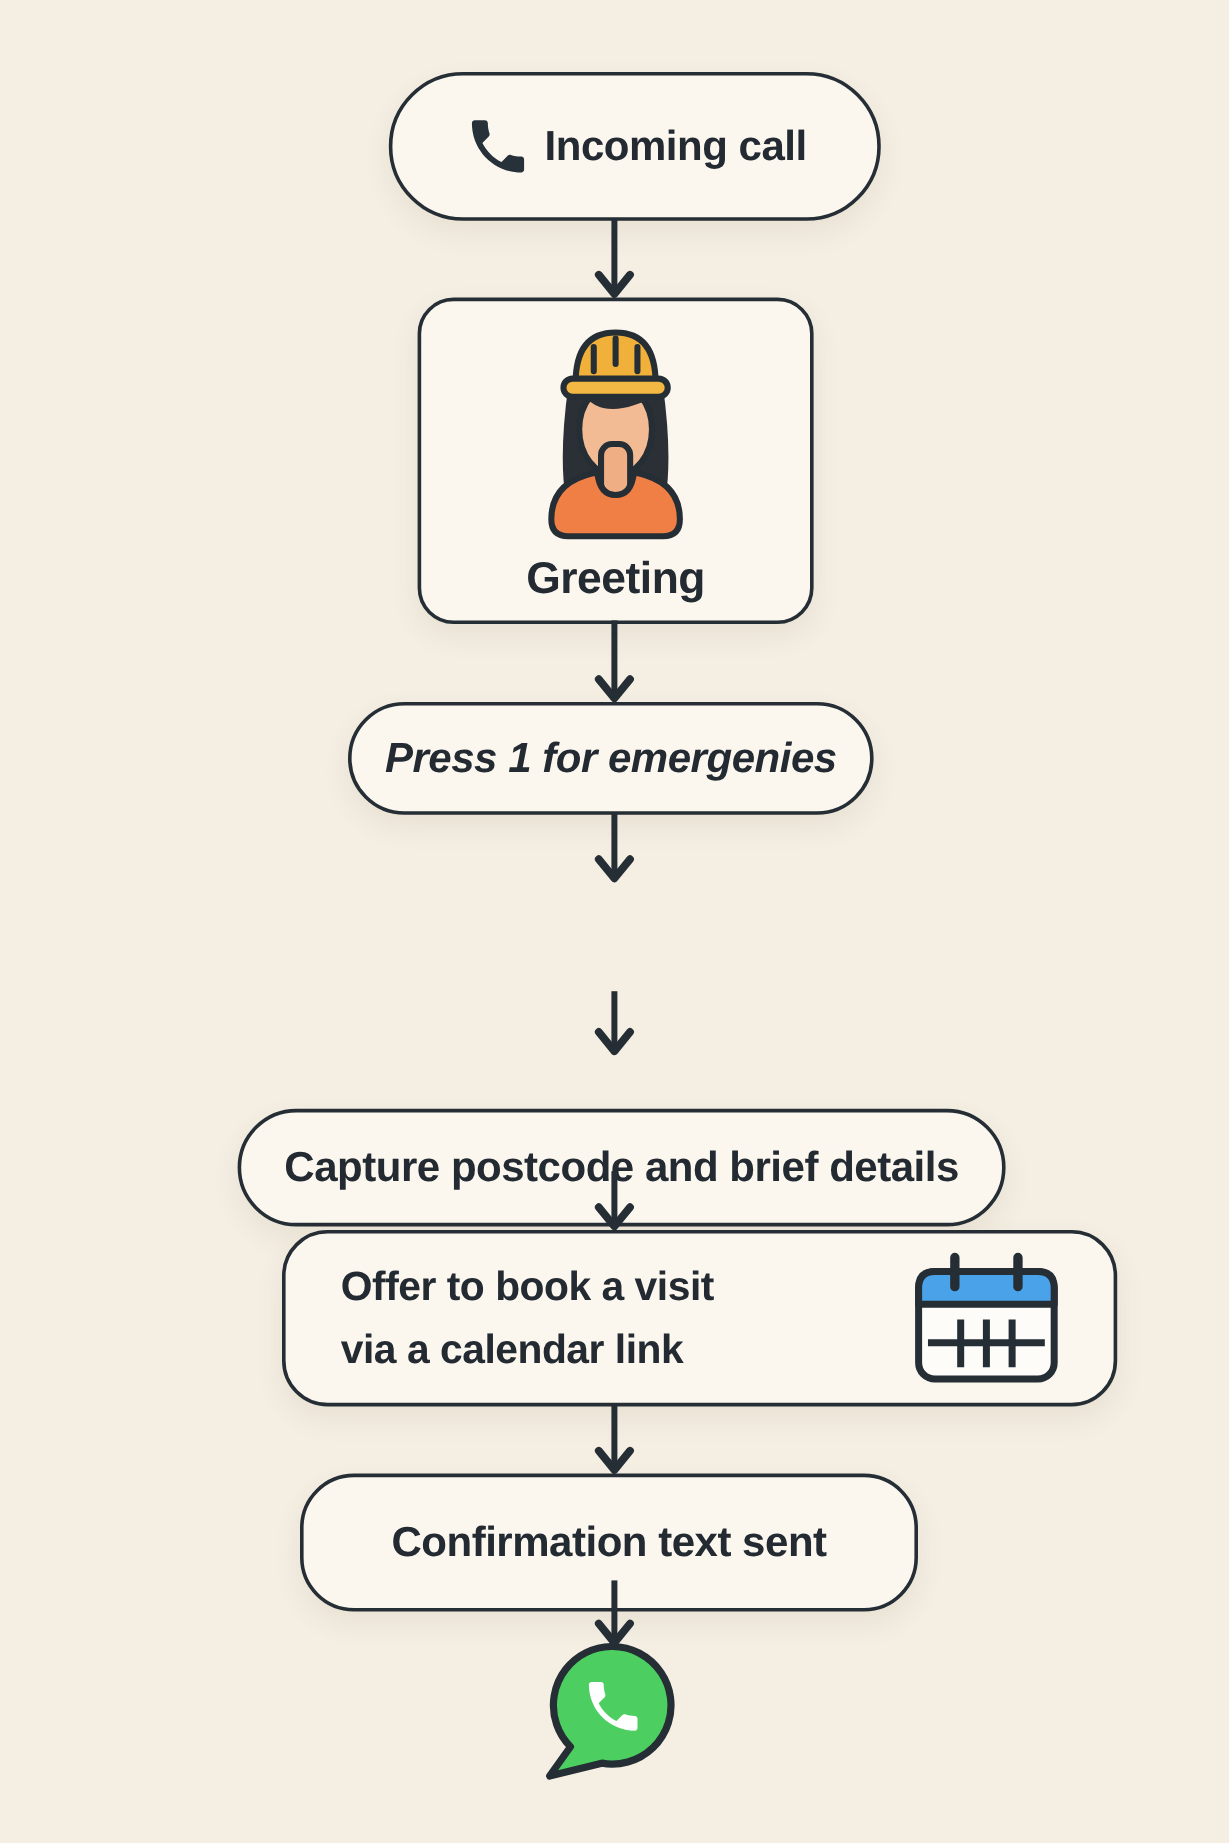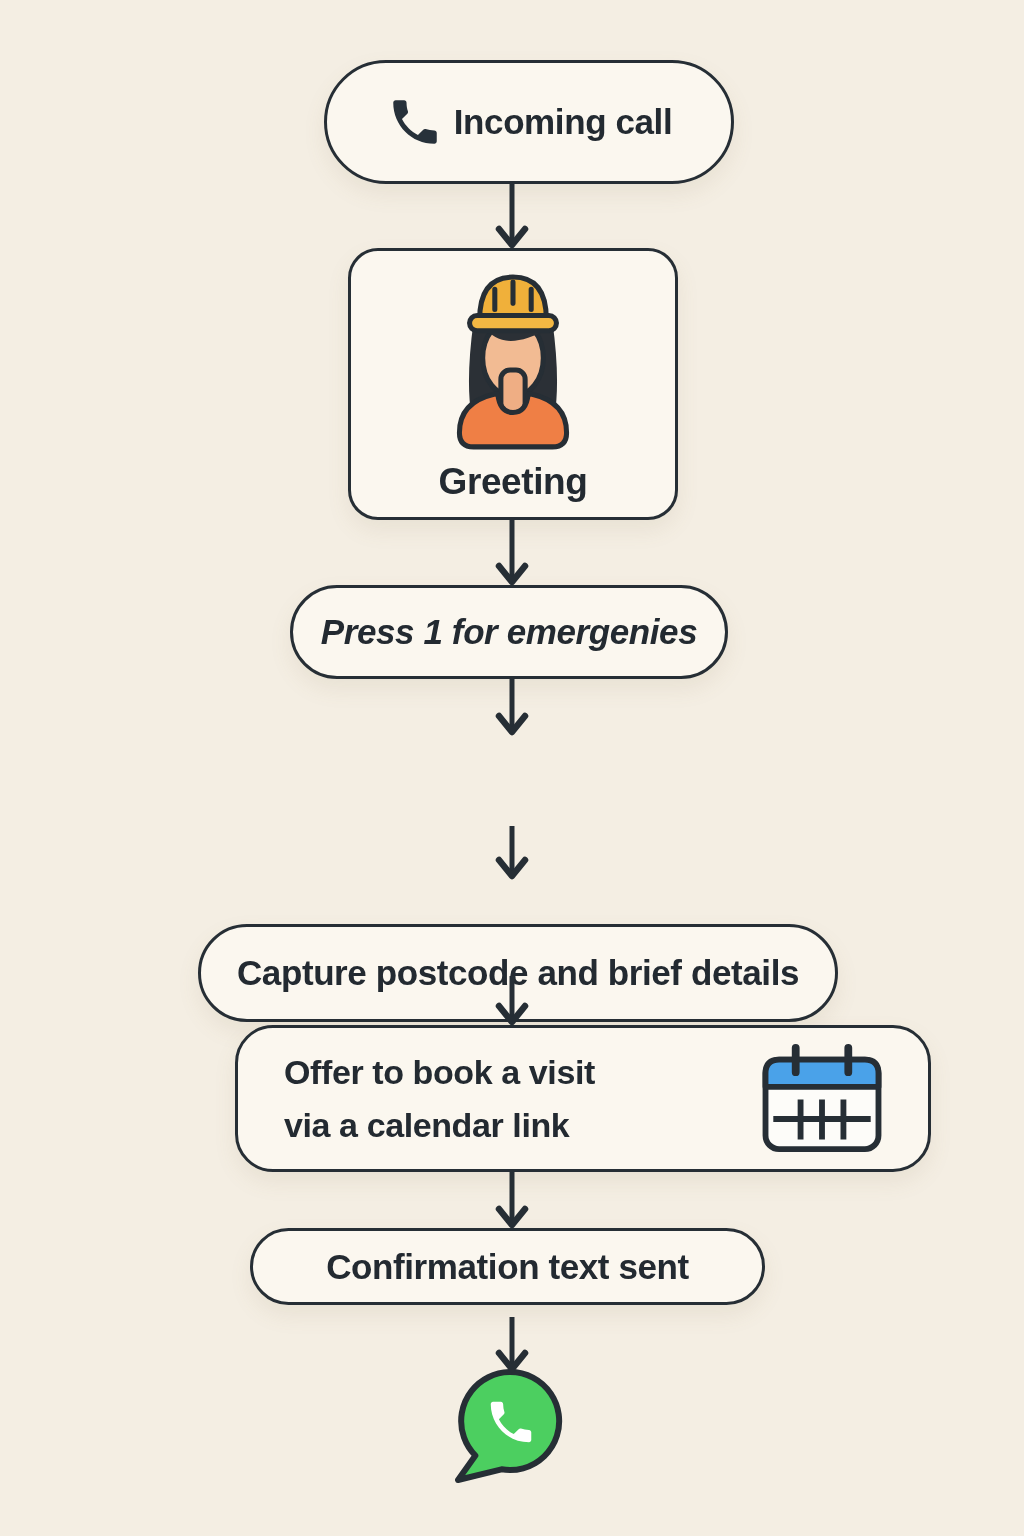--- a/index.html
+++ b/index.html
@@ -24,21 +24,21 @@
     color: var(--text, #232a31); white-space:nowrap;
   }
   .node-incoming { left:324px; top:60px; width:410px; height:124px; border-radius:62px; gap:10px; }
   .node-greeting { left:348px; top:248px; width:330px; height:272px; border-radius:30px;
                    flex-direction:column; justify-content:flex-start; padding-top:18px; }
   .node-press1   { left:290px; top:585px;  width:438px; height:94px;  border-radius:47px;font-style:italic; }
   .node-press2   { left:291px; top:735px;  width:440px; height:93px;  border-radius:46px; }
   .node-capture  { left:198px; top:924px;  width:640px; height:98px;  border-radius:49px; }
   .node-offer    { left:198px; top:1025px; width:696px; height:147px; border-radius:38px;
                    justify-content:space-between; padding:0 42px 0 46px;margin-left:37px; }
-  .node-confirm  { left:250px; top:1228px; width:515px; height:77px;  border-radius:45px; }
+  .node-confirm  { left:250px; top:1228px; width:515px; height:115px;  border-radius:45px; }
 
   .offer-text { font-size:34px; font-weight:700; letter-spacing:-0.4px; line-height:1.53; }
   .greeting-label { font-size:37px; font-weight:700; letter-spacing:-0.4px; margin-top:4px; }
 
   .phone-icon-svg { width:58px; height:58px; flex:0 0 auto; }
   .avatar-svg { width:152px; height:188px; }
   .calendar-svg { width:128px; height:112px; flex:0 0 auto; }
 
   .arrow { position:absolute; width:36px; overflow:visible; }
   .whatsapp-wrap { position:absolute; left:445px; top:1364px; width:130px; height:130px; }

